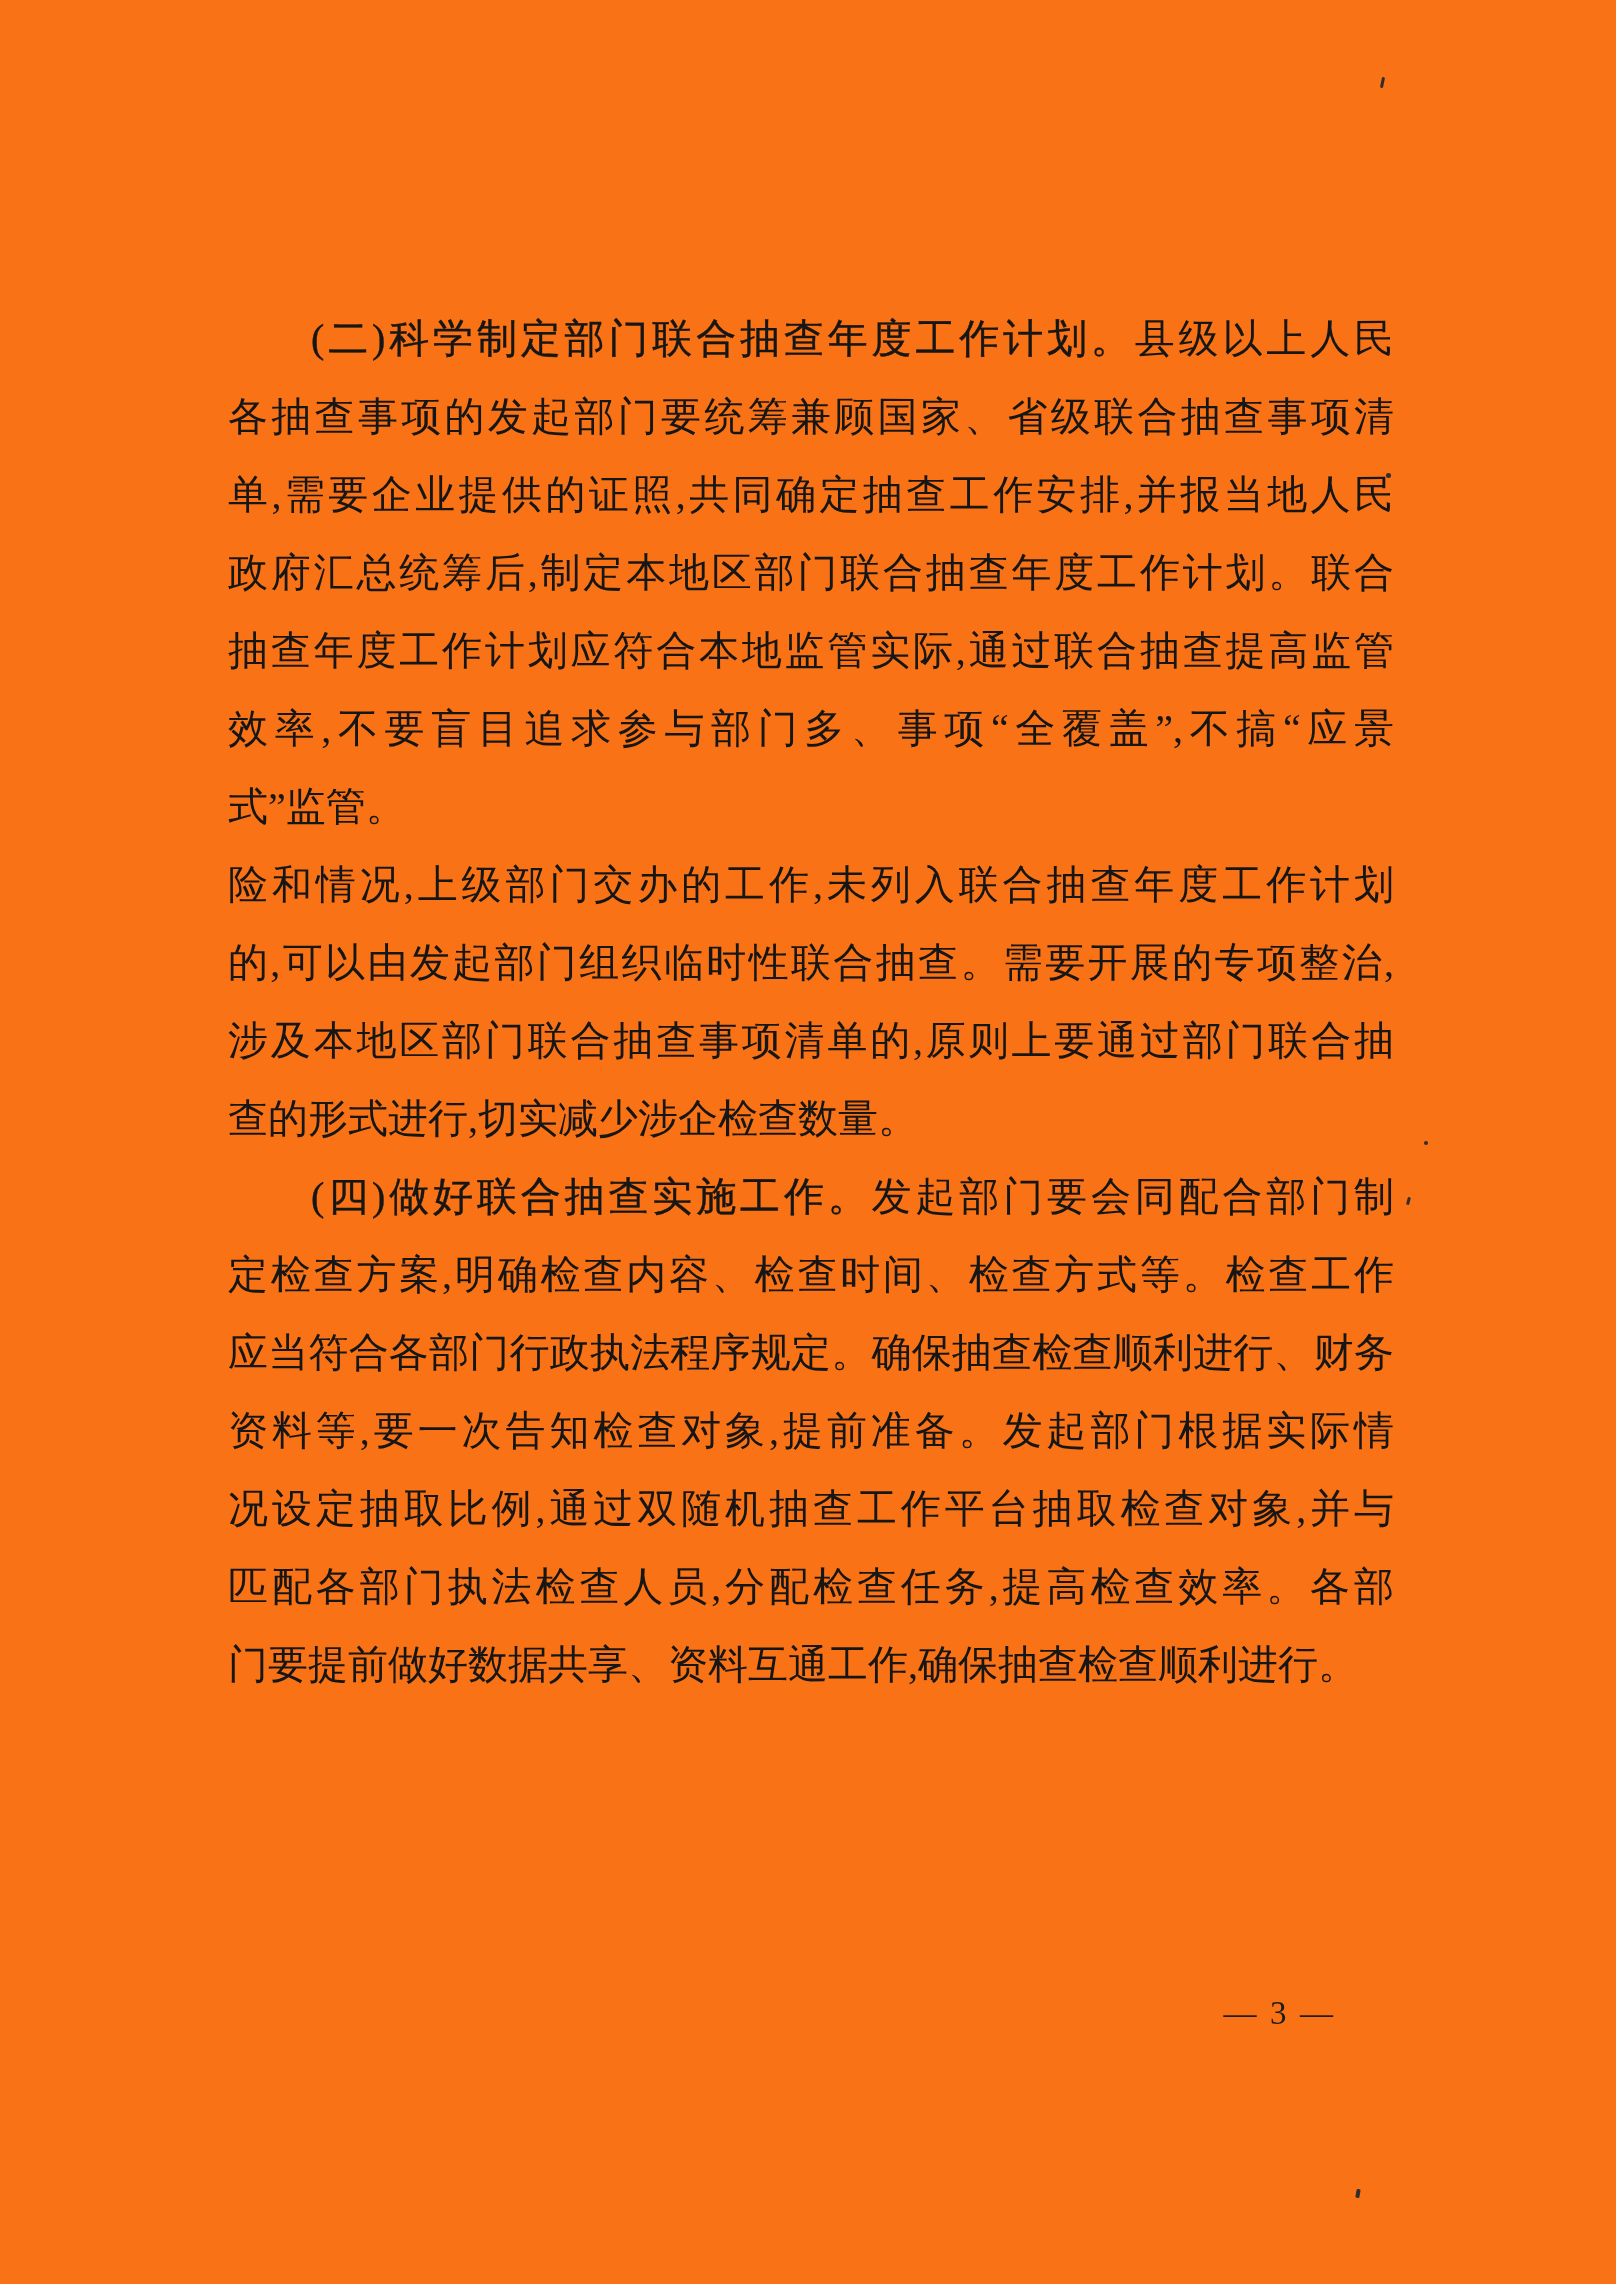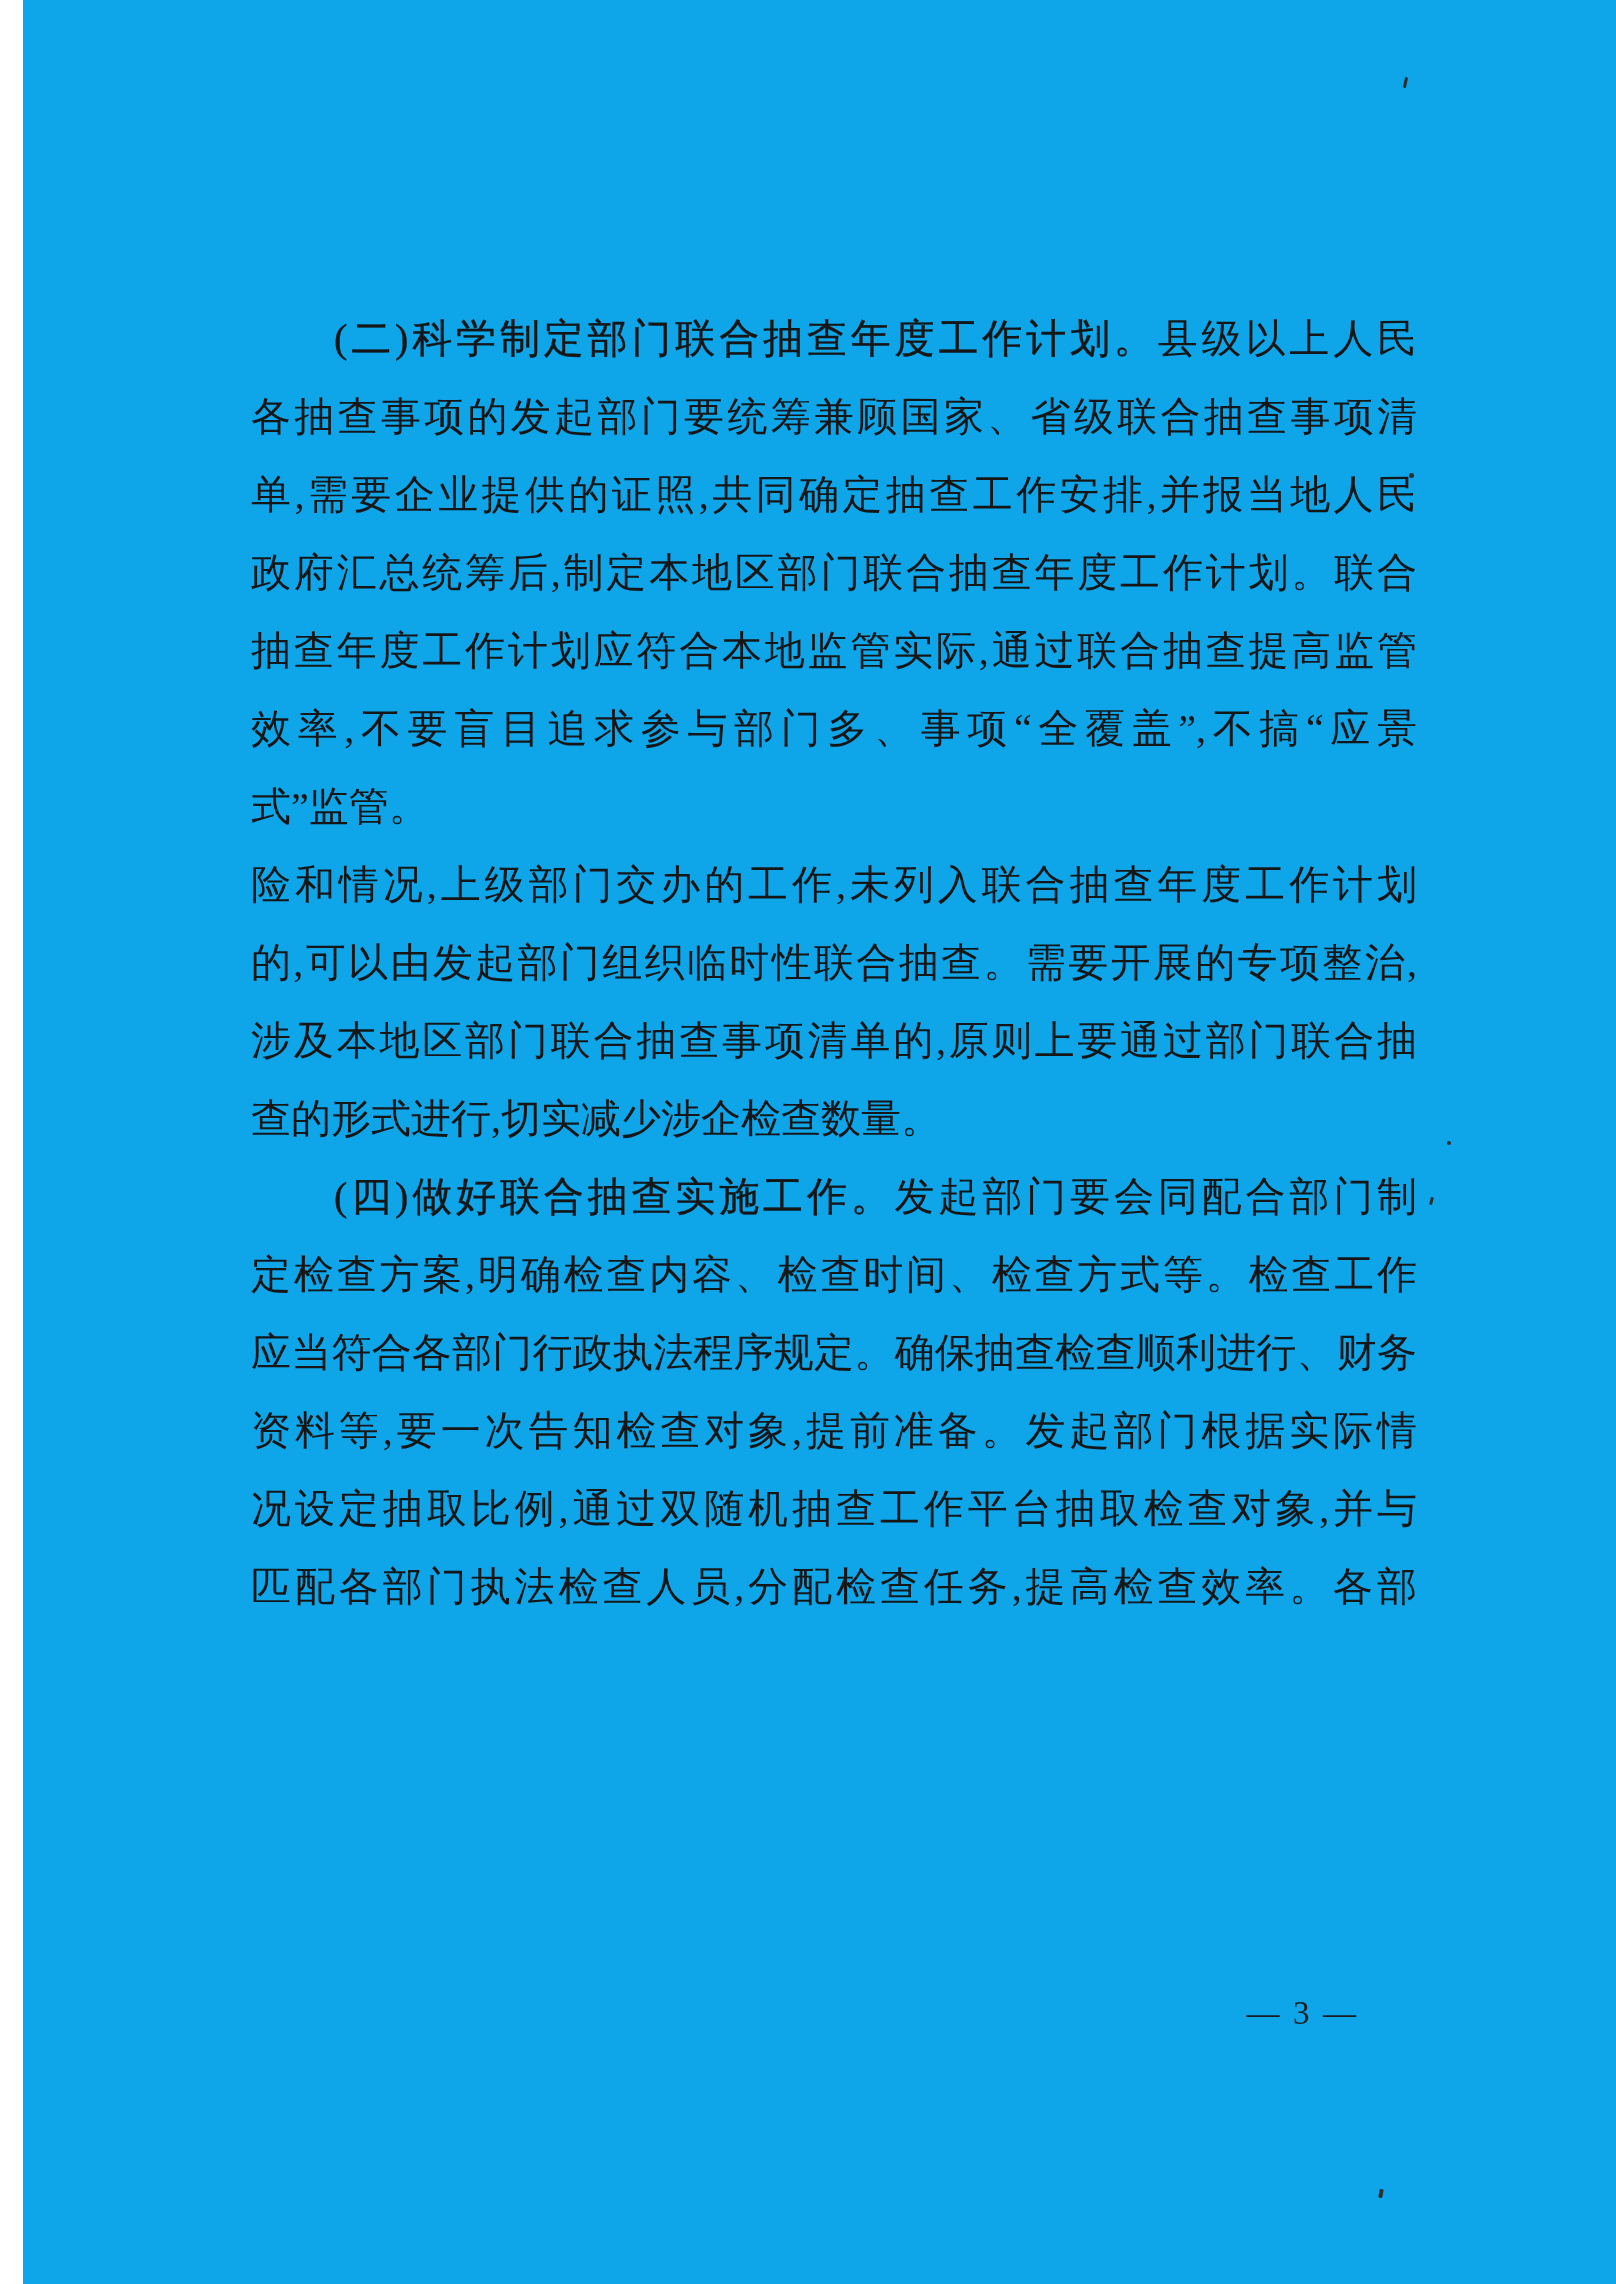--- a/index.html
+++ b/index.html
@@ -11,22 +11,21 @@
     height: 2284px;
     background: #ffffff;
     position: relative;
     font-family: "Liberation Serif", "DejaVu Serif", serif;
     color: #151515;
     overflow: hidden;
   }
   .page {
     position: absolute;
     inset: 0;
-    background: #0ea5e9;
-    margin-left: 23px;
+    background: #f97316;
   }
   .doc-body {
     position: absolute;
     left: 228px;
     top: 300px;
     width: 1166px;
   }
   .line {
     height: 78px;
     line-height: 78px;
@@ -87,20 +86,21 @@
       <div class="line"><span class="seg-body">险和情况,上级部门交办的工作,未列入联合抽查年度工作计划</span></div>
       <div class="line"><span class="seg-body">的,可以由发起部门组织临时性联合抽查。需要开展的专项整治,</span></div>
       <div class="line"><span class="seg-body">涉及本地区部门联合抽查事项清单的,原则上要通过部门联合抽</span></div>
       <div class="line para-end"><span class="seg-body">查的形式进行,切实减少涉企检查数量。</span></div>
       <div class="line indent"><span class="seg-heading">(四)做好联合抽查实施工作。</span><span class="seg-body">发起部门要会同配合部门制</span></div>
       <div class="line"><span class="seg-body">定检查方案,明确检查内容、检查时间、检查方式等。检查工作</span></div>
       <div class="line"><span class="seg-body">应当符合各部门行政执法程序规定。确保抽查检查顺利进行、财务</span></div>
       <div class="line"><span class="seg-body">资料等,要一次告知检查对象,提前准备。发起部门根据实际情</span></div>
       <div class="line"><span class="seg-body">况设定抽取比例,通过双随机抽查工作平台抽取检查对象,并与</span></div>
       <div class="line"><span class="seg-body">匹配各部门执法检查人员,分配检查任务,提高检查效率。各部</span></div>
+      <div class="line para-end"><span class="seg-body">门要提前做好数据共享、资料互通工作,确保抽查检查顺利进行。</span></div>
     </div>
 
   <div class="page-number">— 3 —</div>
 
   <div class="artifact artifact-1"></div>
   <div class="artifact artifact-2"></div>
   <div class="artifact artifact-3"></div>
   <div class="artifact artifact-4"></div>
   <div class="artifact artifact-5"></div>
 

